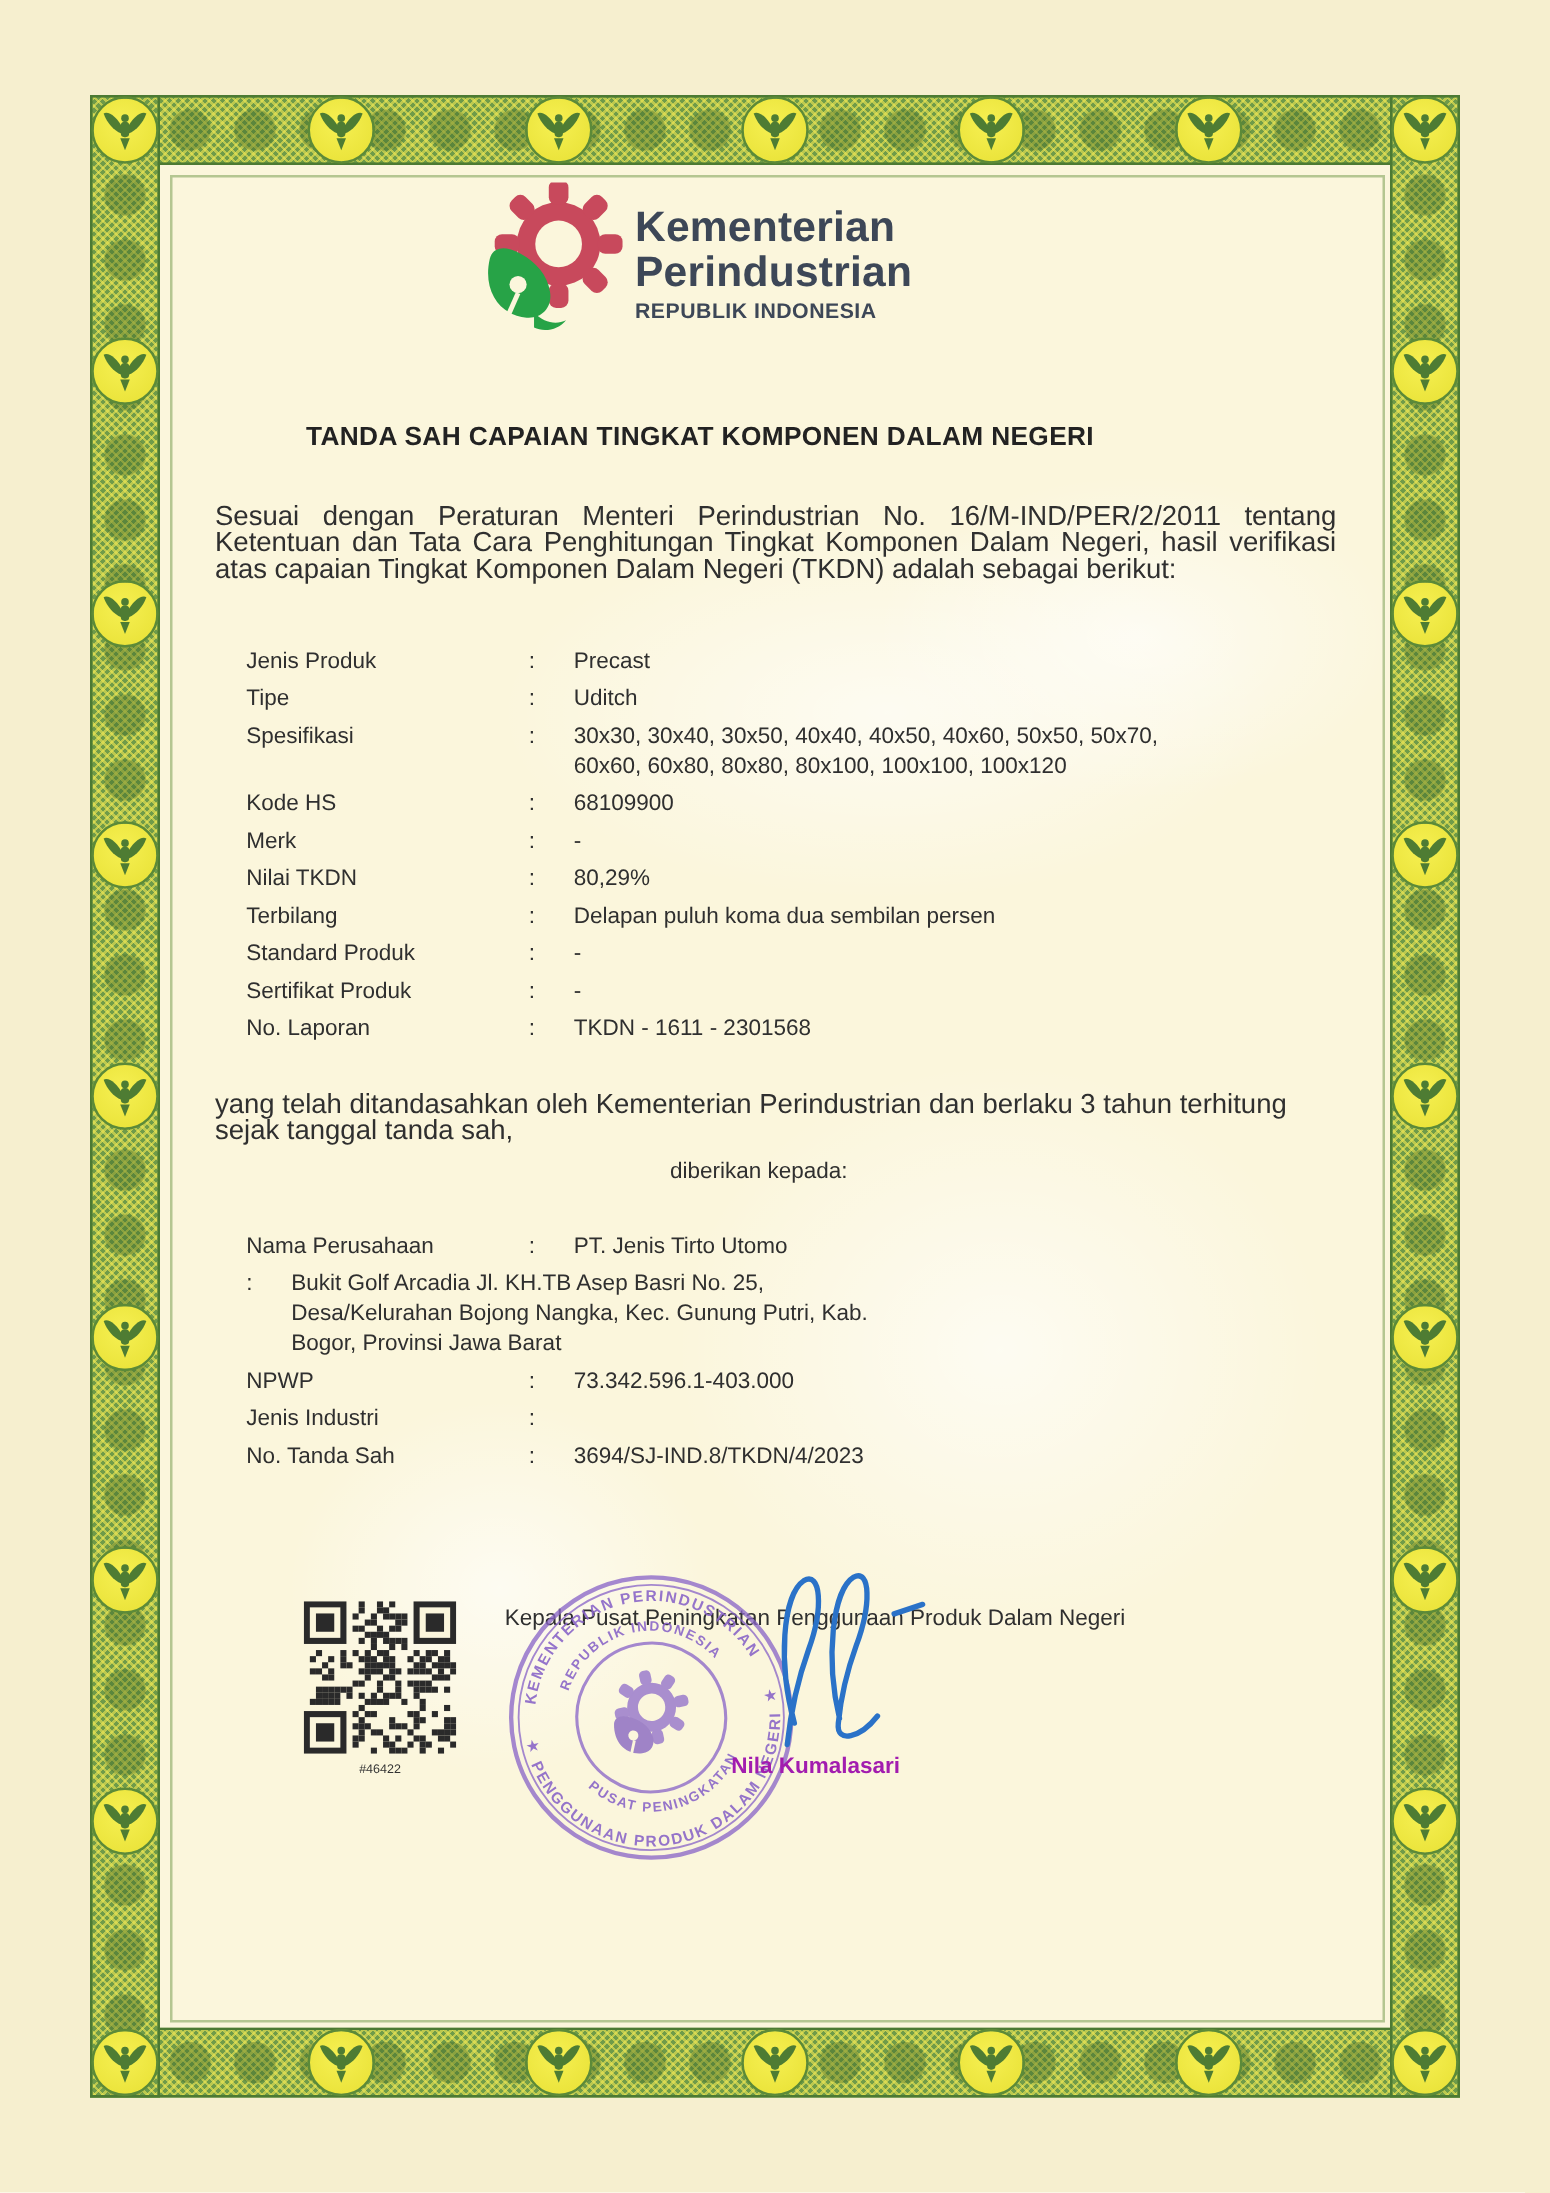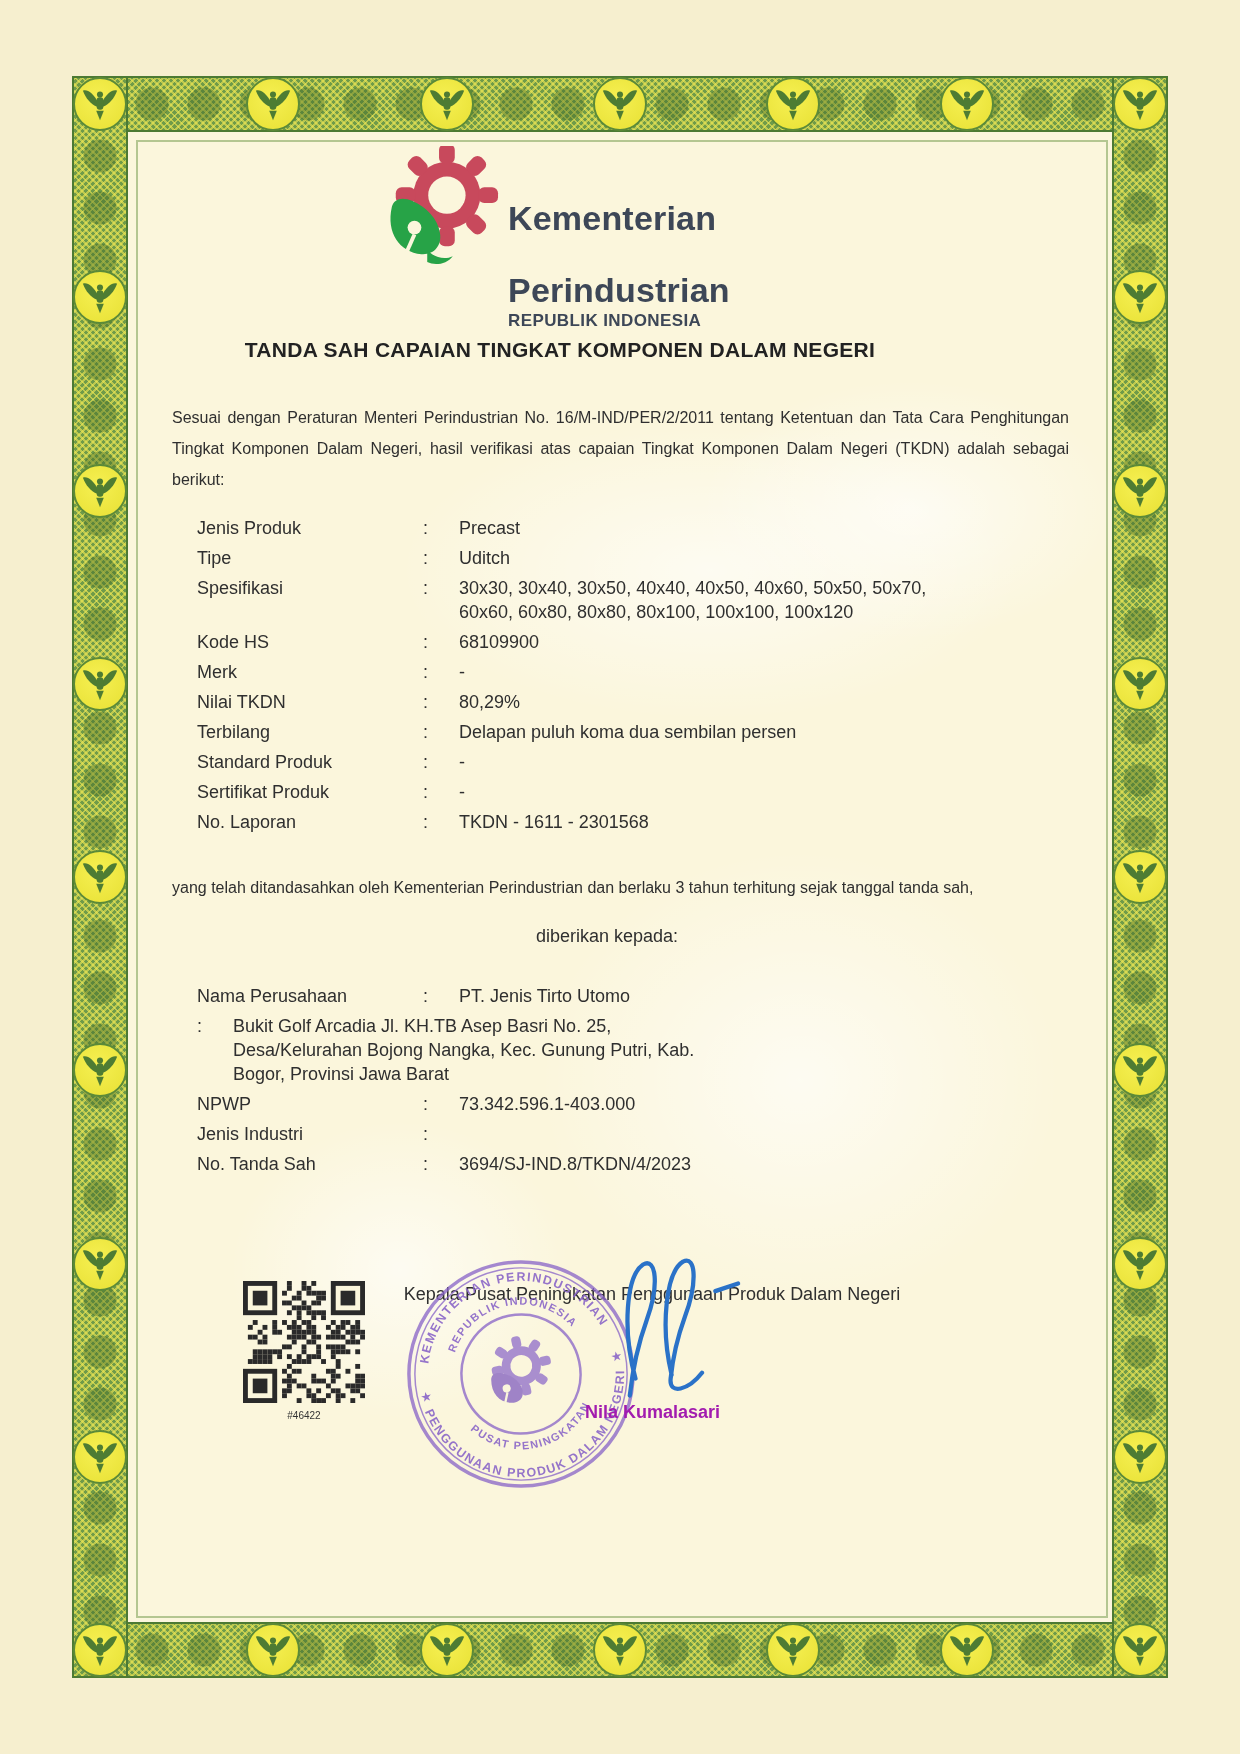--- a/index.html
+++ b/index.html
@@ -42,29 +42,29 @@
   .wm{position:absolute; pointer-events:none;
       background:radial-gradient(closest-side, rgba(255,255,255,.62), rgba(255,255,255,0));}
   .wm1{left:400px; top:420px; width:620px; height:300px;}
   .wm2{left:540px; top:850px; width:520px; height:460px;}
   .wm3{left:230px; top:1120px; width:340px; height:300px;}
   .wm4{left:700px; top:380px; width:420px; height:260px;}
 
   
   .logo-row{position:absolute; left:382px; top:146px; display:flex; align-items:flex-start; gap:8px; z-index:4;}
   .logo-text{padding-top:18px; color:#3d4757;}
-  .logo-line{font-weight:bold; font-size:34px; line-height:36px; letter-spacing:.2px;margin-top:36px;}
+  .logo-line{font-weight:bold; font-size:34px; line-height:36px; letter-spacing:.2px;}
   .logo-sub{font-weight:bold; font-size:17px; letter-spacing:.4px; margin-top:3px;}
 
   .title{
     position:absolute; left:130px; top:338px; width:860px; text-align:center;
     font-weight:bold; font-size:21px; letter-spacing:.3px; color:#222; z-index:4;
   }
   .para{
-    position:absolute; font-size:16px; line-height:31px; text-align:justify; z-index:4;
+    position:absolute; font-size:22px; line-height:21px; text-align:justify; z-index:4;
   }
   .para-intro{left:172px; top:402px; width:897px;}
   .para-valid{left:172px; top:872px; width:905px; text-align:left;}
   .center-line{
     position:absolute; left:172px; top:926px; width:870px; text-align:center;
     font-size:18px; z-index:4;
   }
 
   
   .fields{position:absolute; left:197px; z-index:4; font-size:18px;}

